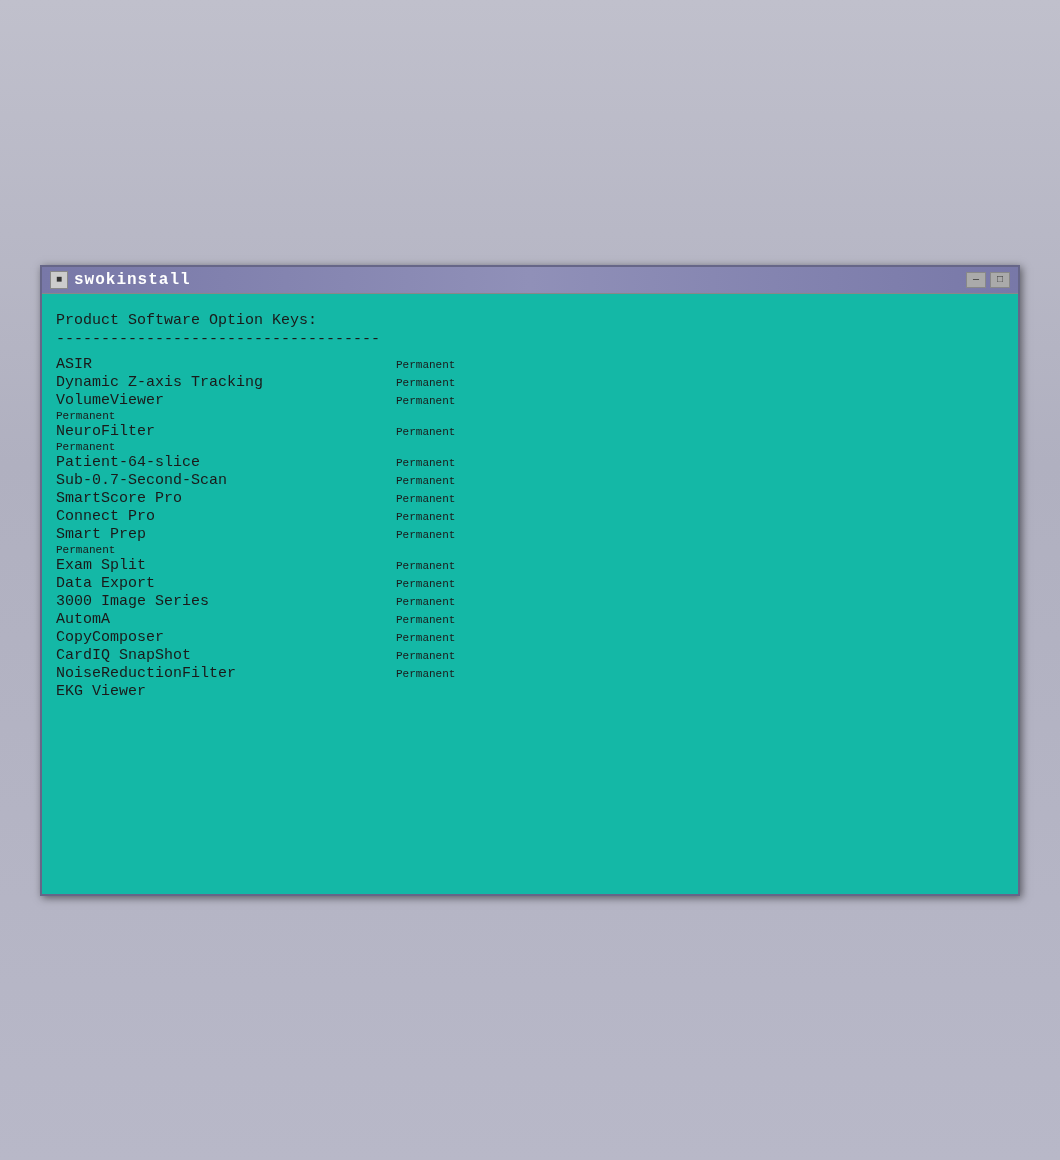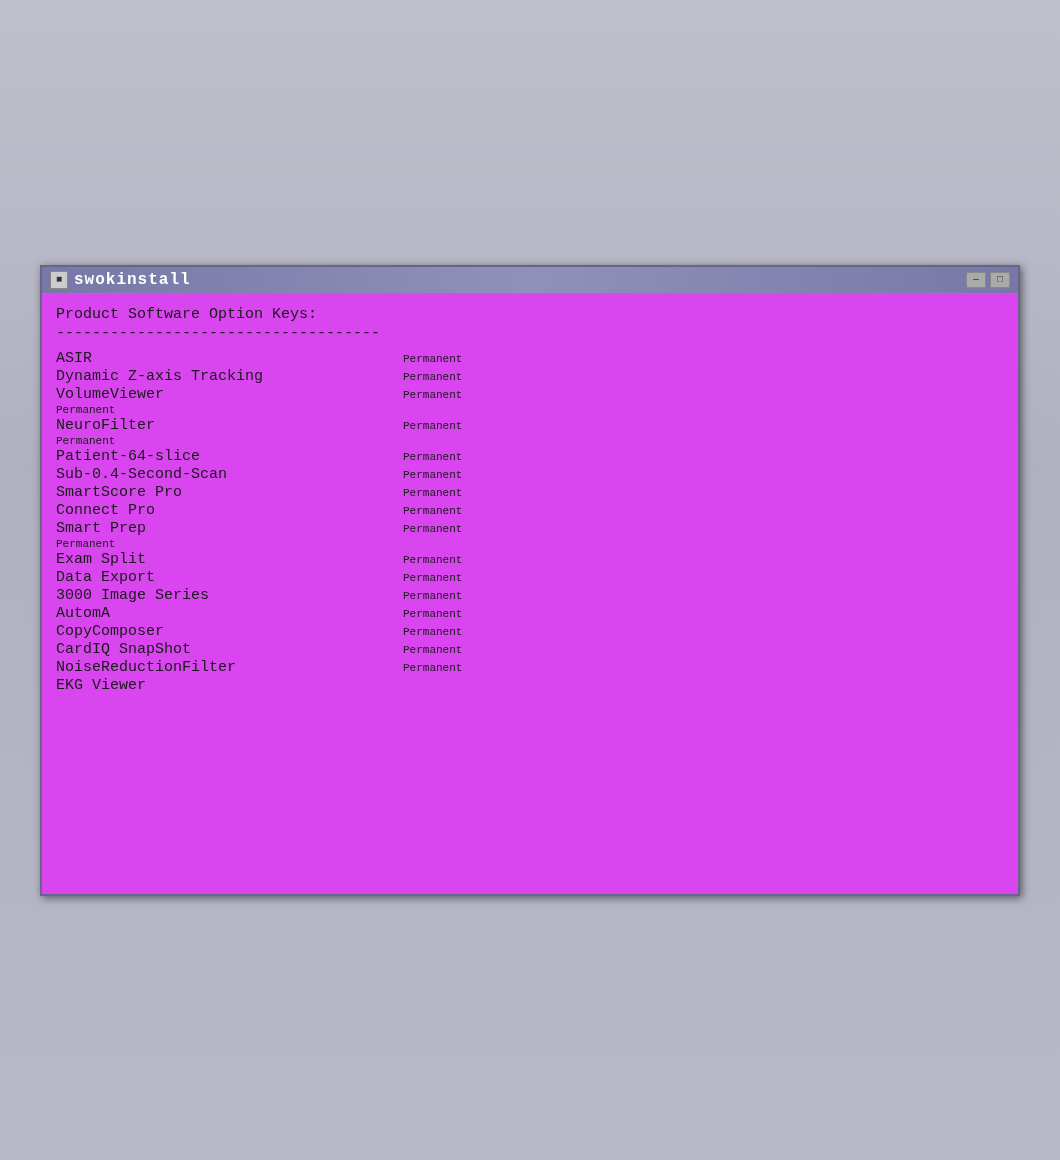--- a/index.html
+++ b/index.html
@@ -79,22 +79,22 @@
       border: 1px solid #888;
       display: flex;
       align-items: center;
       justify-content: center;
       font-size: 10px;
       color: #333;
       cursor: pointer;
     }
 
     .content {
-      background: #d946ef;
-      padding: 12px 14px;
+      background: #14b8a6;
+      padding: 18px 14px;
       min-height: 600px;
     }
 
     .header-text {
       color: #1a1a1a;
       font-size: 15px;
       font-family: 'Courier New', Courier, monospace;
       margin-bottom: 2px;
     }
 
@@ -109,21 +109,20 @@
     .items-list {
       display: flex;
       flex-direction: column;
       gap: 1px;
     }
 
     .list-item {
       display: flex;
       flex-direction: row;
       align-items: baseline;
-      gap: 7px;
     }
 
     .item-name {
       color: #1a1a1a;
       font-size: 15px;
       font-family: 'Courier New', Courier, monospace;
       width: 340px;
     }
 
     .item-status {
@@ -182,21 +181,21 @@
             <span class="item-status">Permanent</span>
           </div>
           <div class="list-item">
             <span class="item-status">Permanent</span>
           </div>
           <div class="list-item">
             <span class="item-name">Patient-64-slice</span>
             <span class="item-status">Permanent</span>
           </div>
           <div class="list-item">
-            <span class="item-name">Sub-0.4-Second-Scan</span>
+            <span class="item-name">Sub-0.7-Second-Scan</span>
             <span class="item-status">Permanent</span>
           </div>
           <div class="list-item">
             <span class="item-name">SmartScore Pro</span>
             <span class="item-status">Permanent</span>
           </div>
           <div class="list-item">
             <span class="item-name">Connect Pro</span>
             <span class="item-status">Permanent</span>
           </div>

